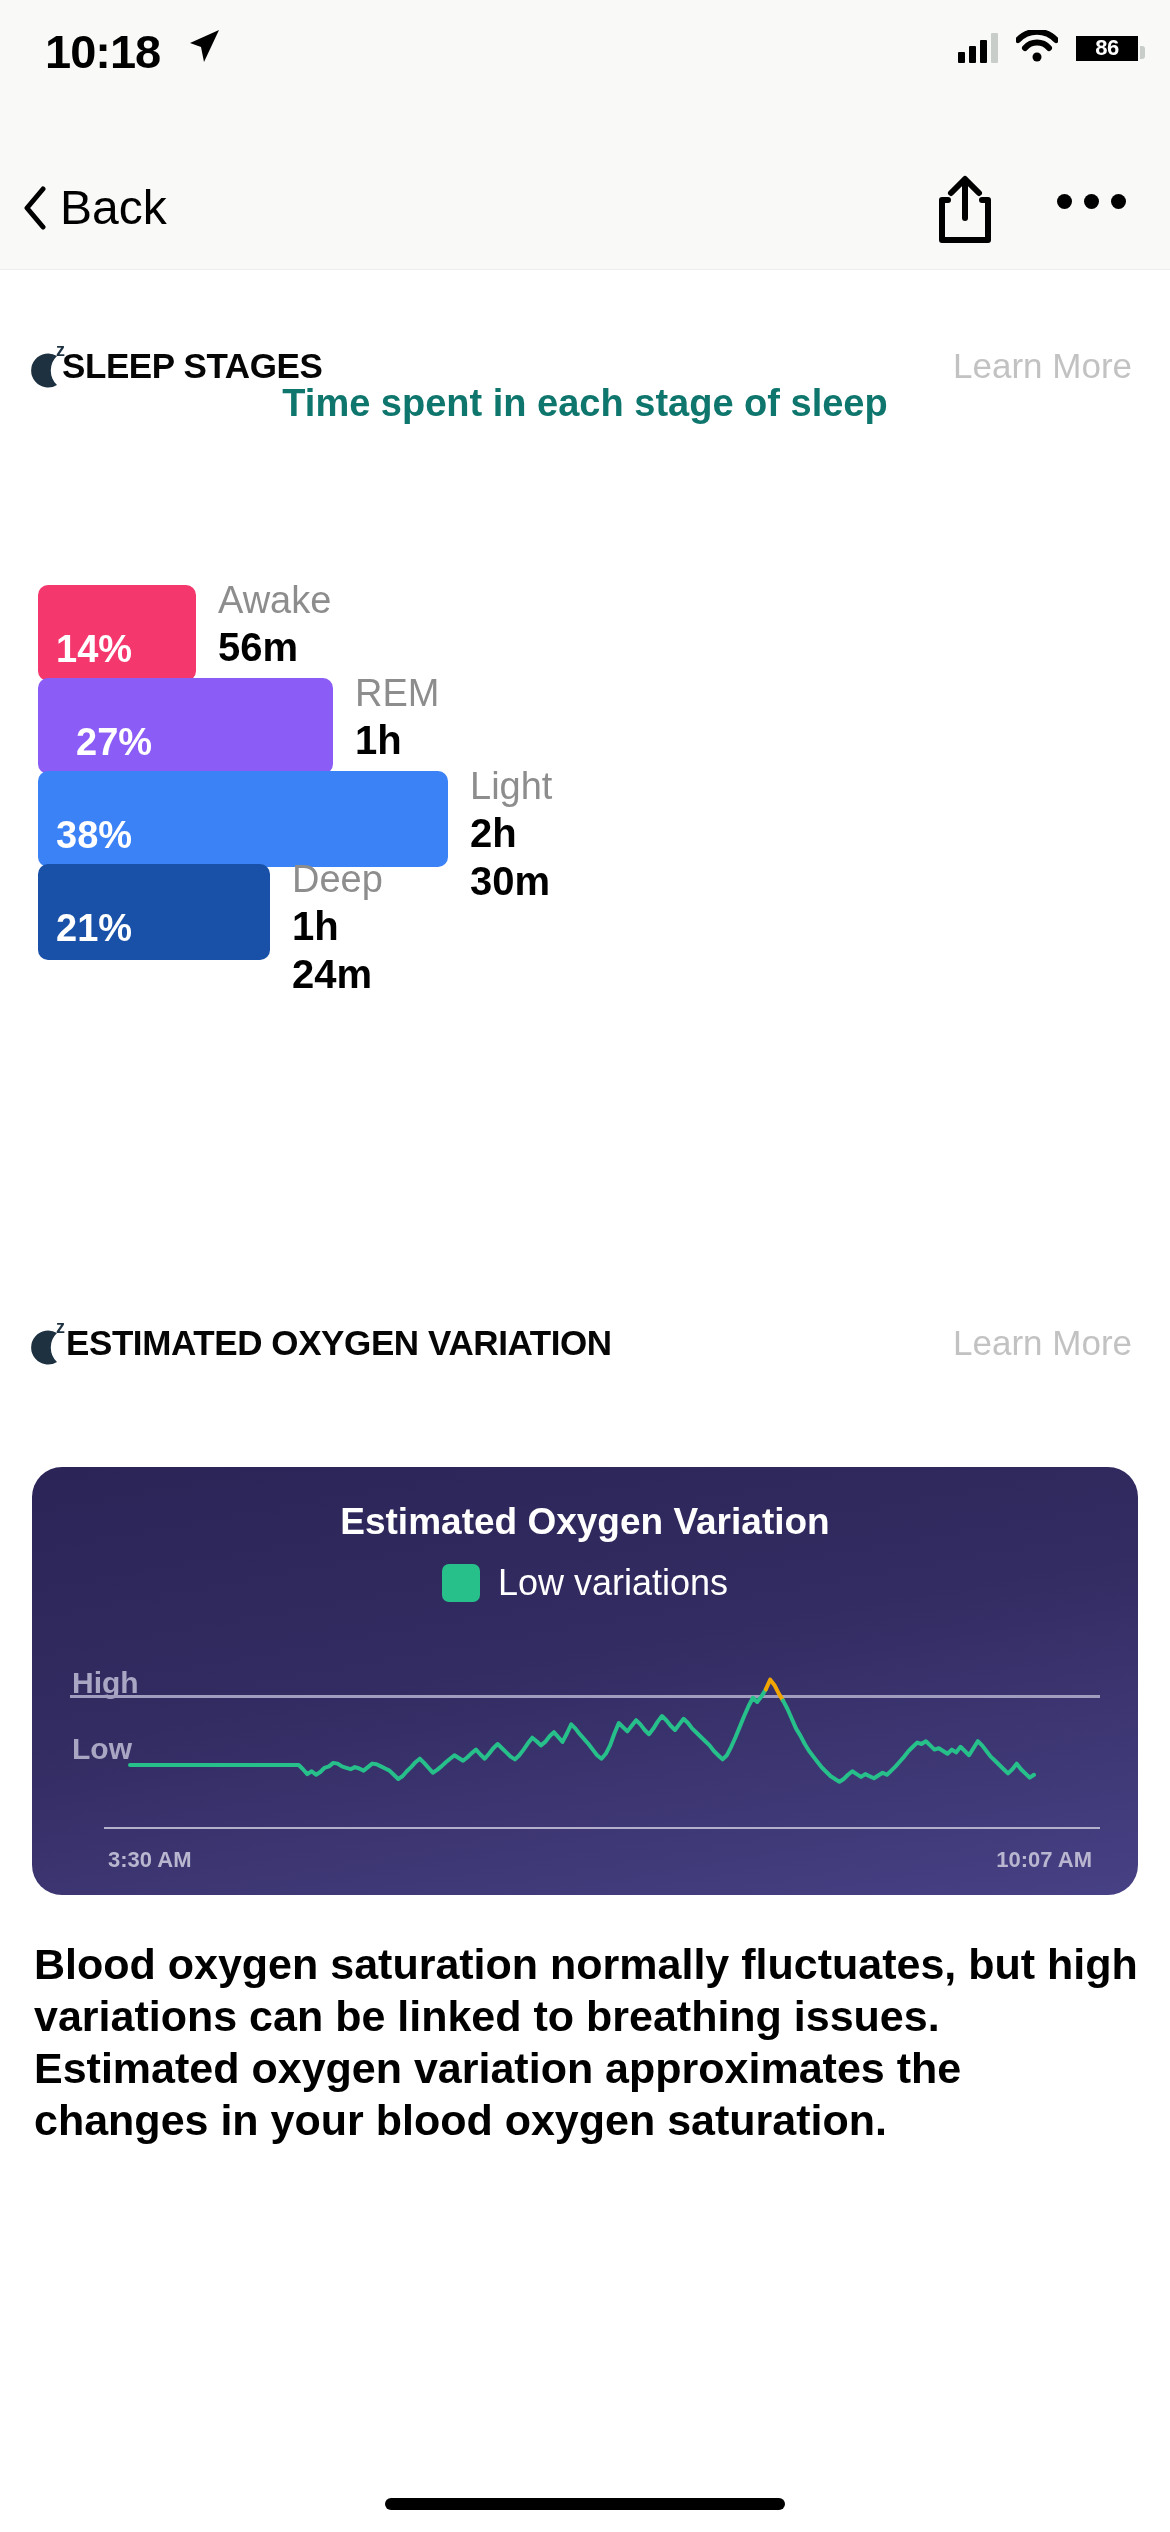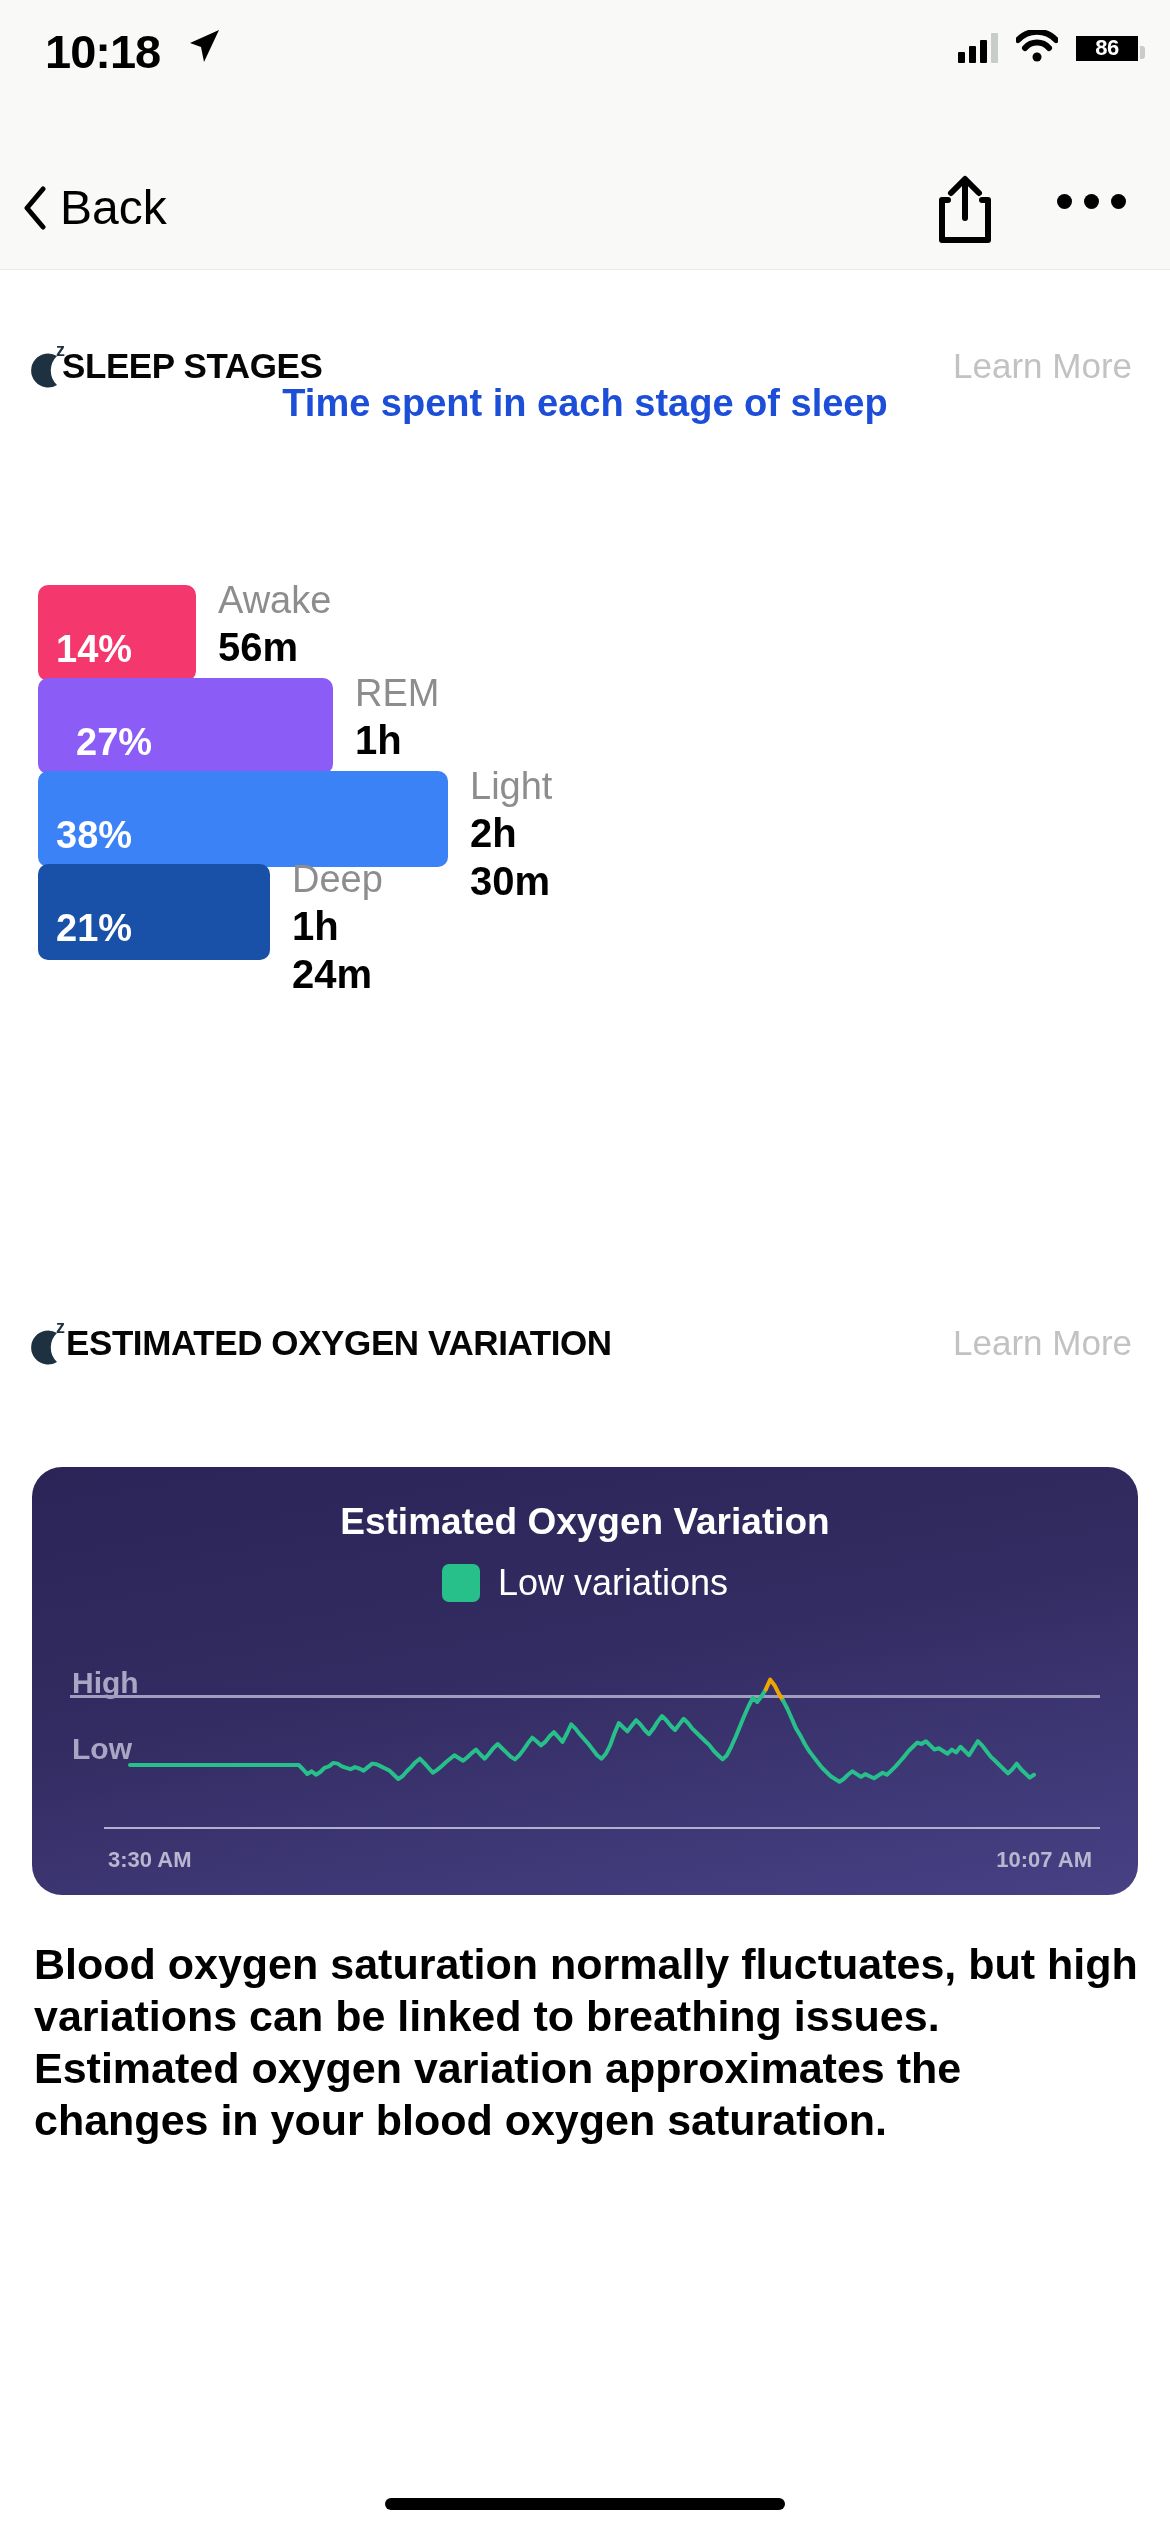--- a/index.html
+++ b/index.html
@@ -66,21 +66,21 @@
   .sh-title{
     position:absolute; top:6px;
     font-size:35px; font-weight:800; letter-spacing:-.4px; color:#060606;
   }
   .sh-learn{
     position:absolute; right:38px; top:6px;
     font-size:35px; font-weight:400; color:#c2c2c2;
   }
   .sh-sub{
     position:absolute; left:0; width:1170px; text-align:center;
-    font-size:38px; font-weight:700; color:#1d4ed8;
+    font-size:38px; font-weight:700; color:#0f766e;
   }
 
   
   .stage{ position:absolute; left:38px; }
   .bar{
     position:relative; height:96px; border-radius:10px;
     display:flex; align-items:flex-end;
   }
   .bar .pct{
     color:#fff; font-size:38px; font-weight:700; padding:0 0 10px 18px;

